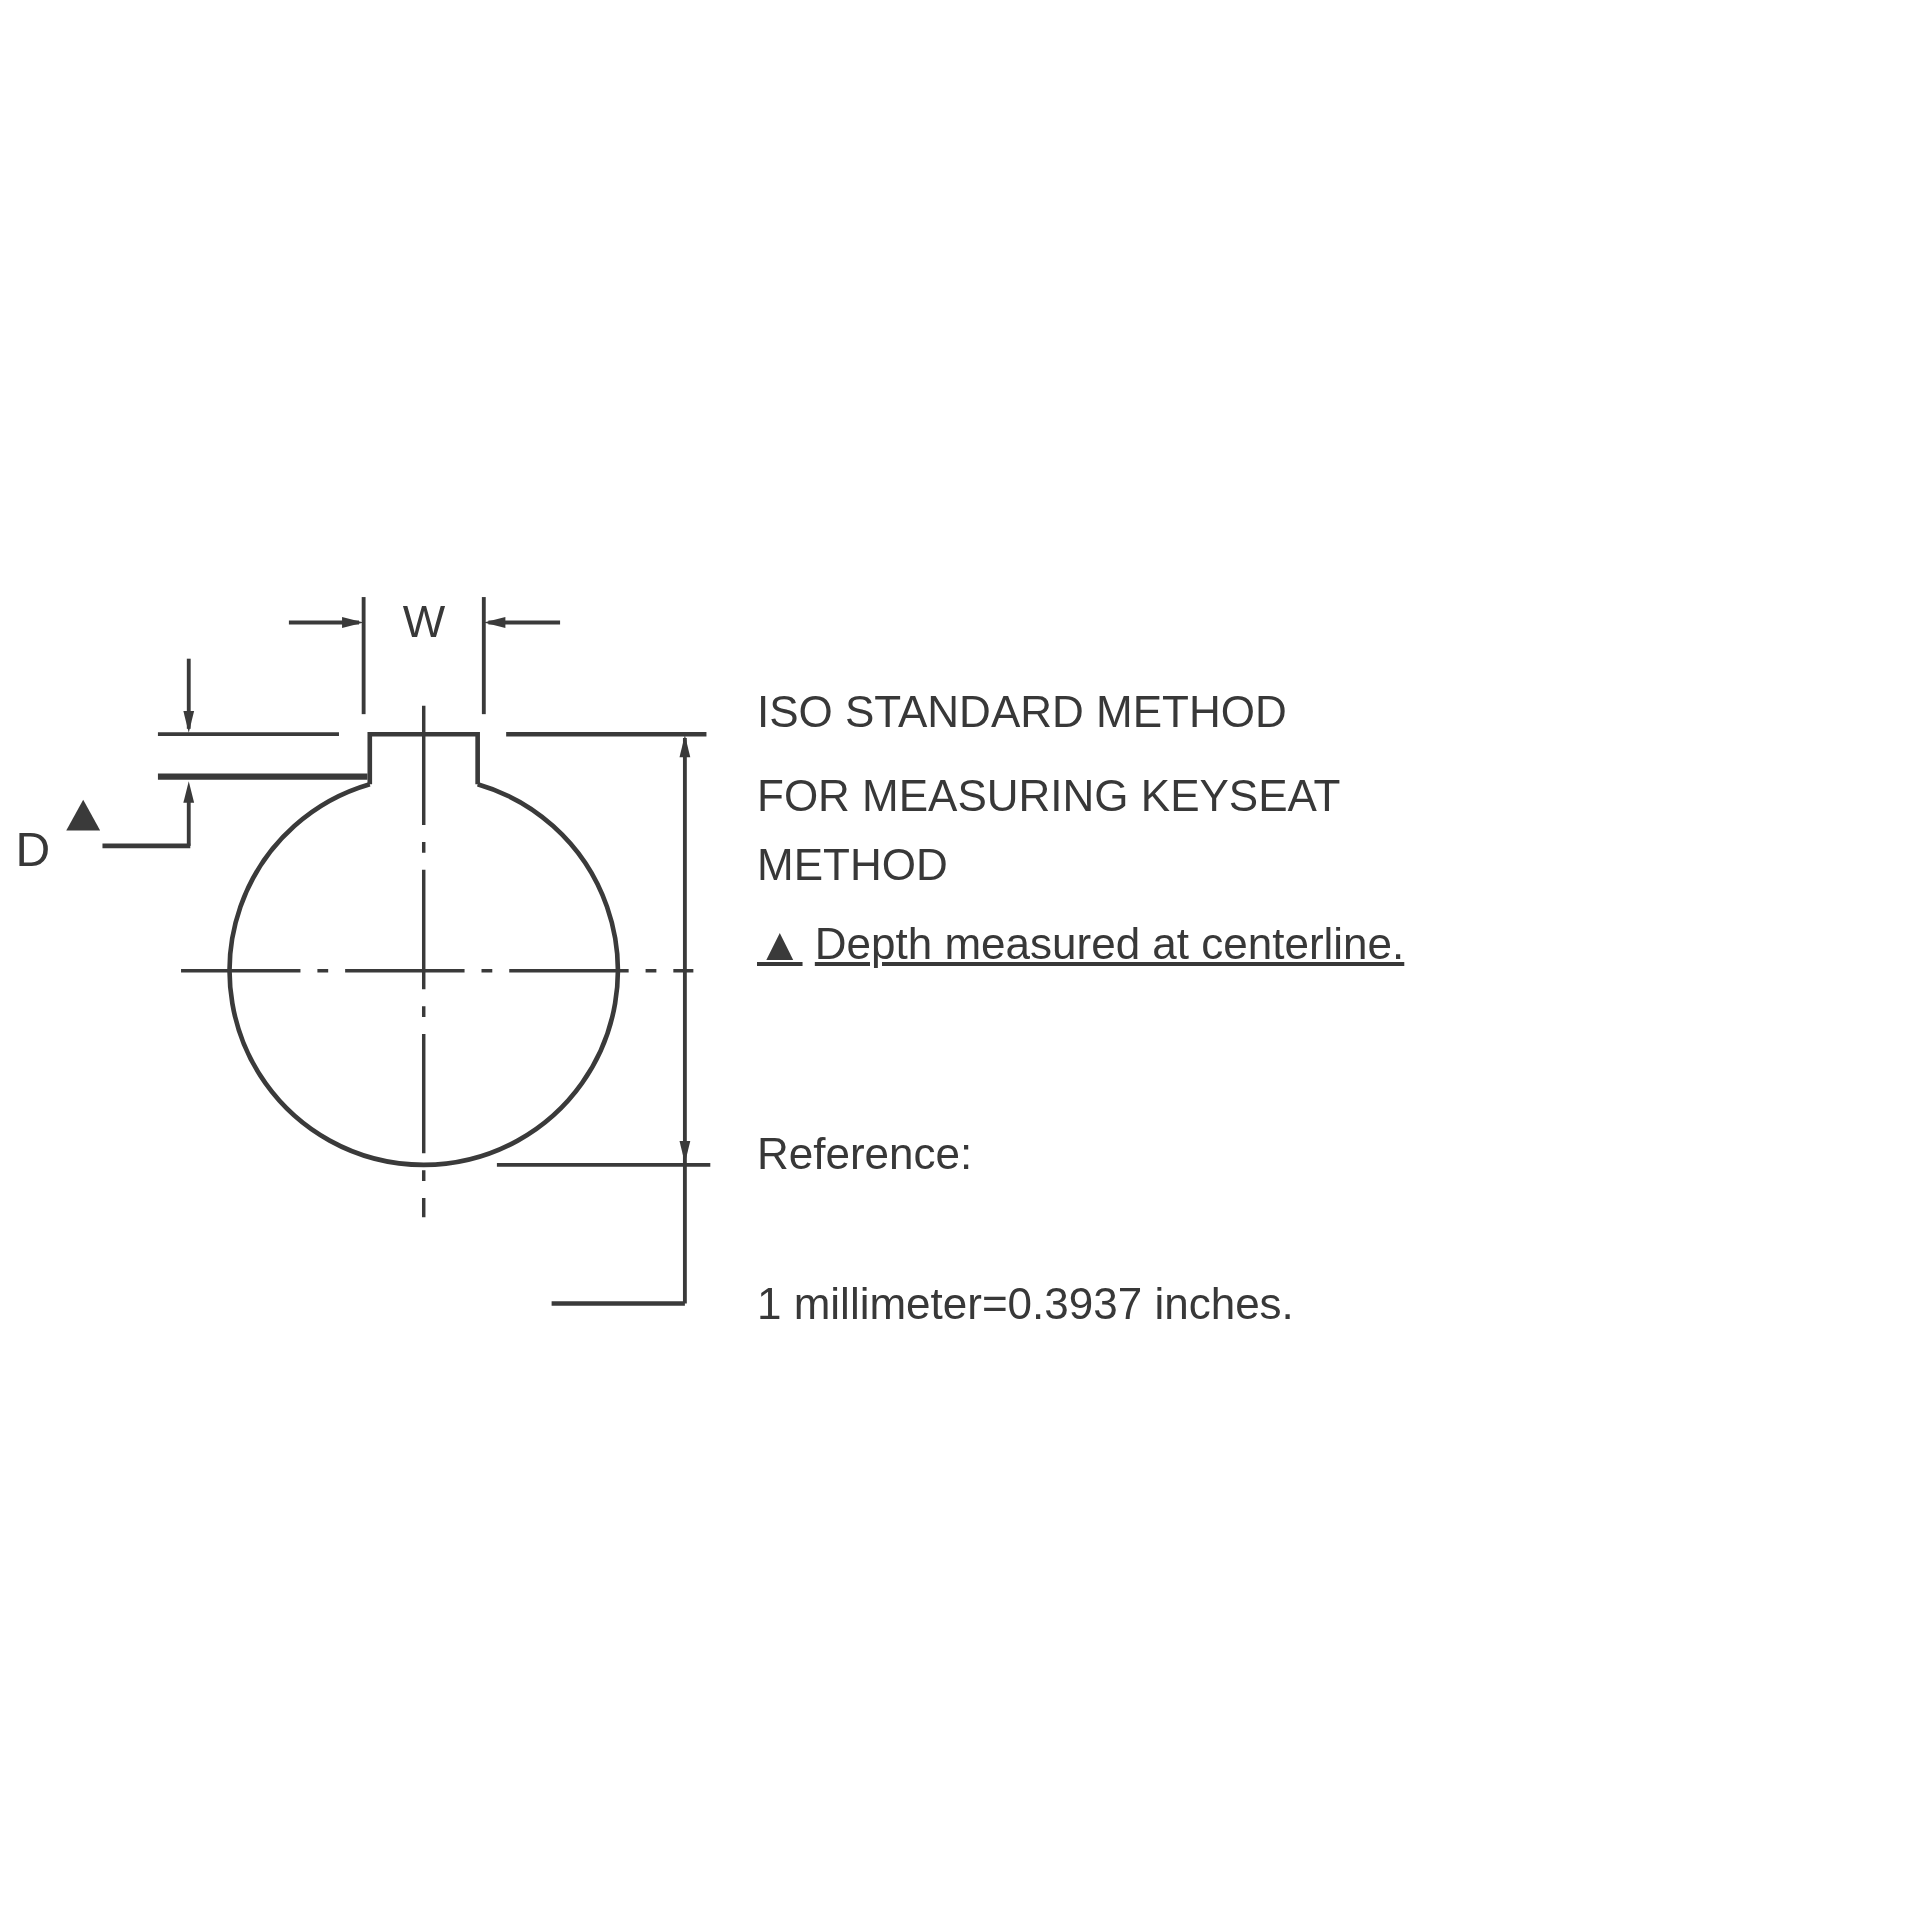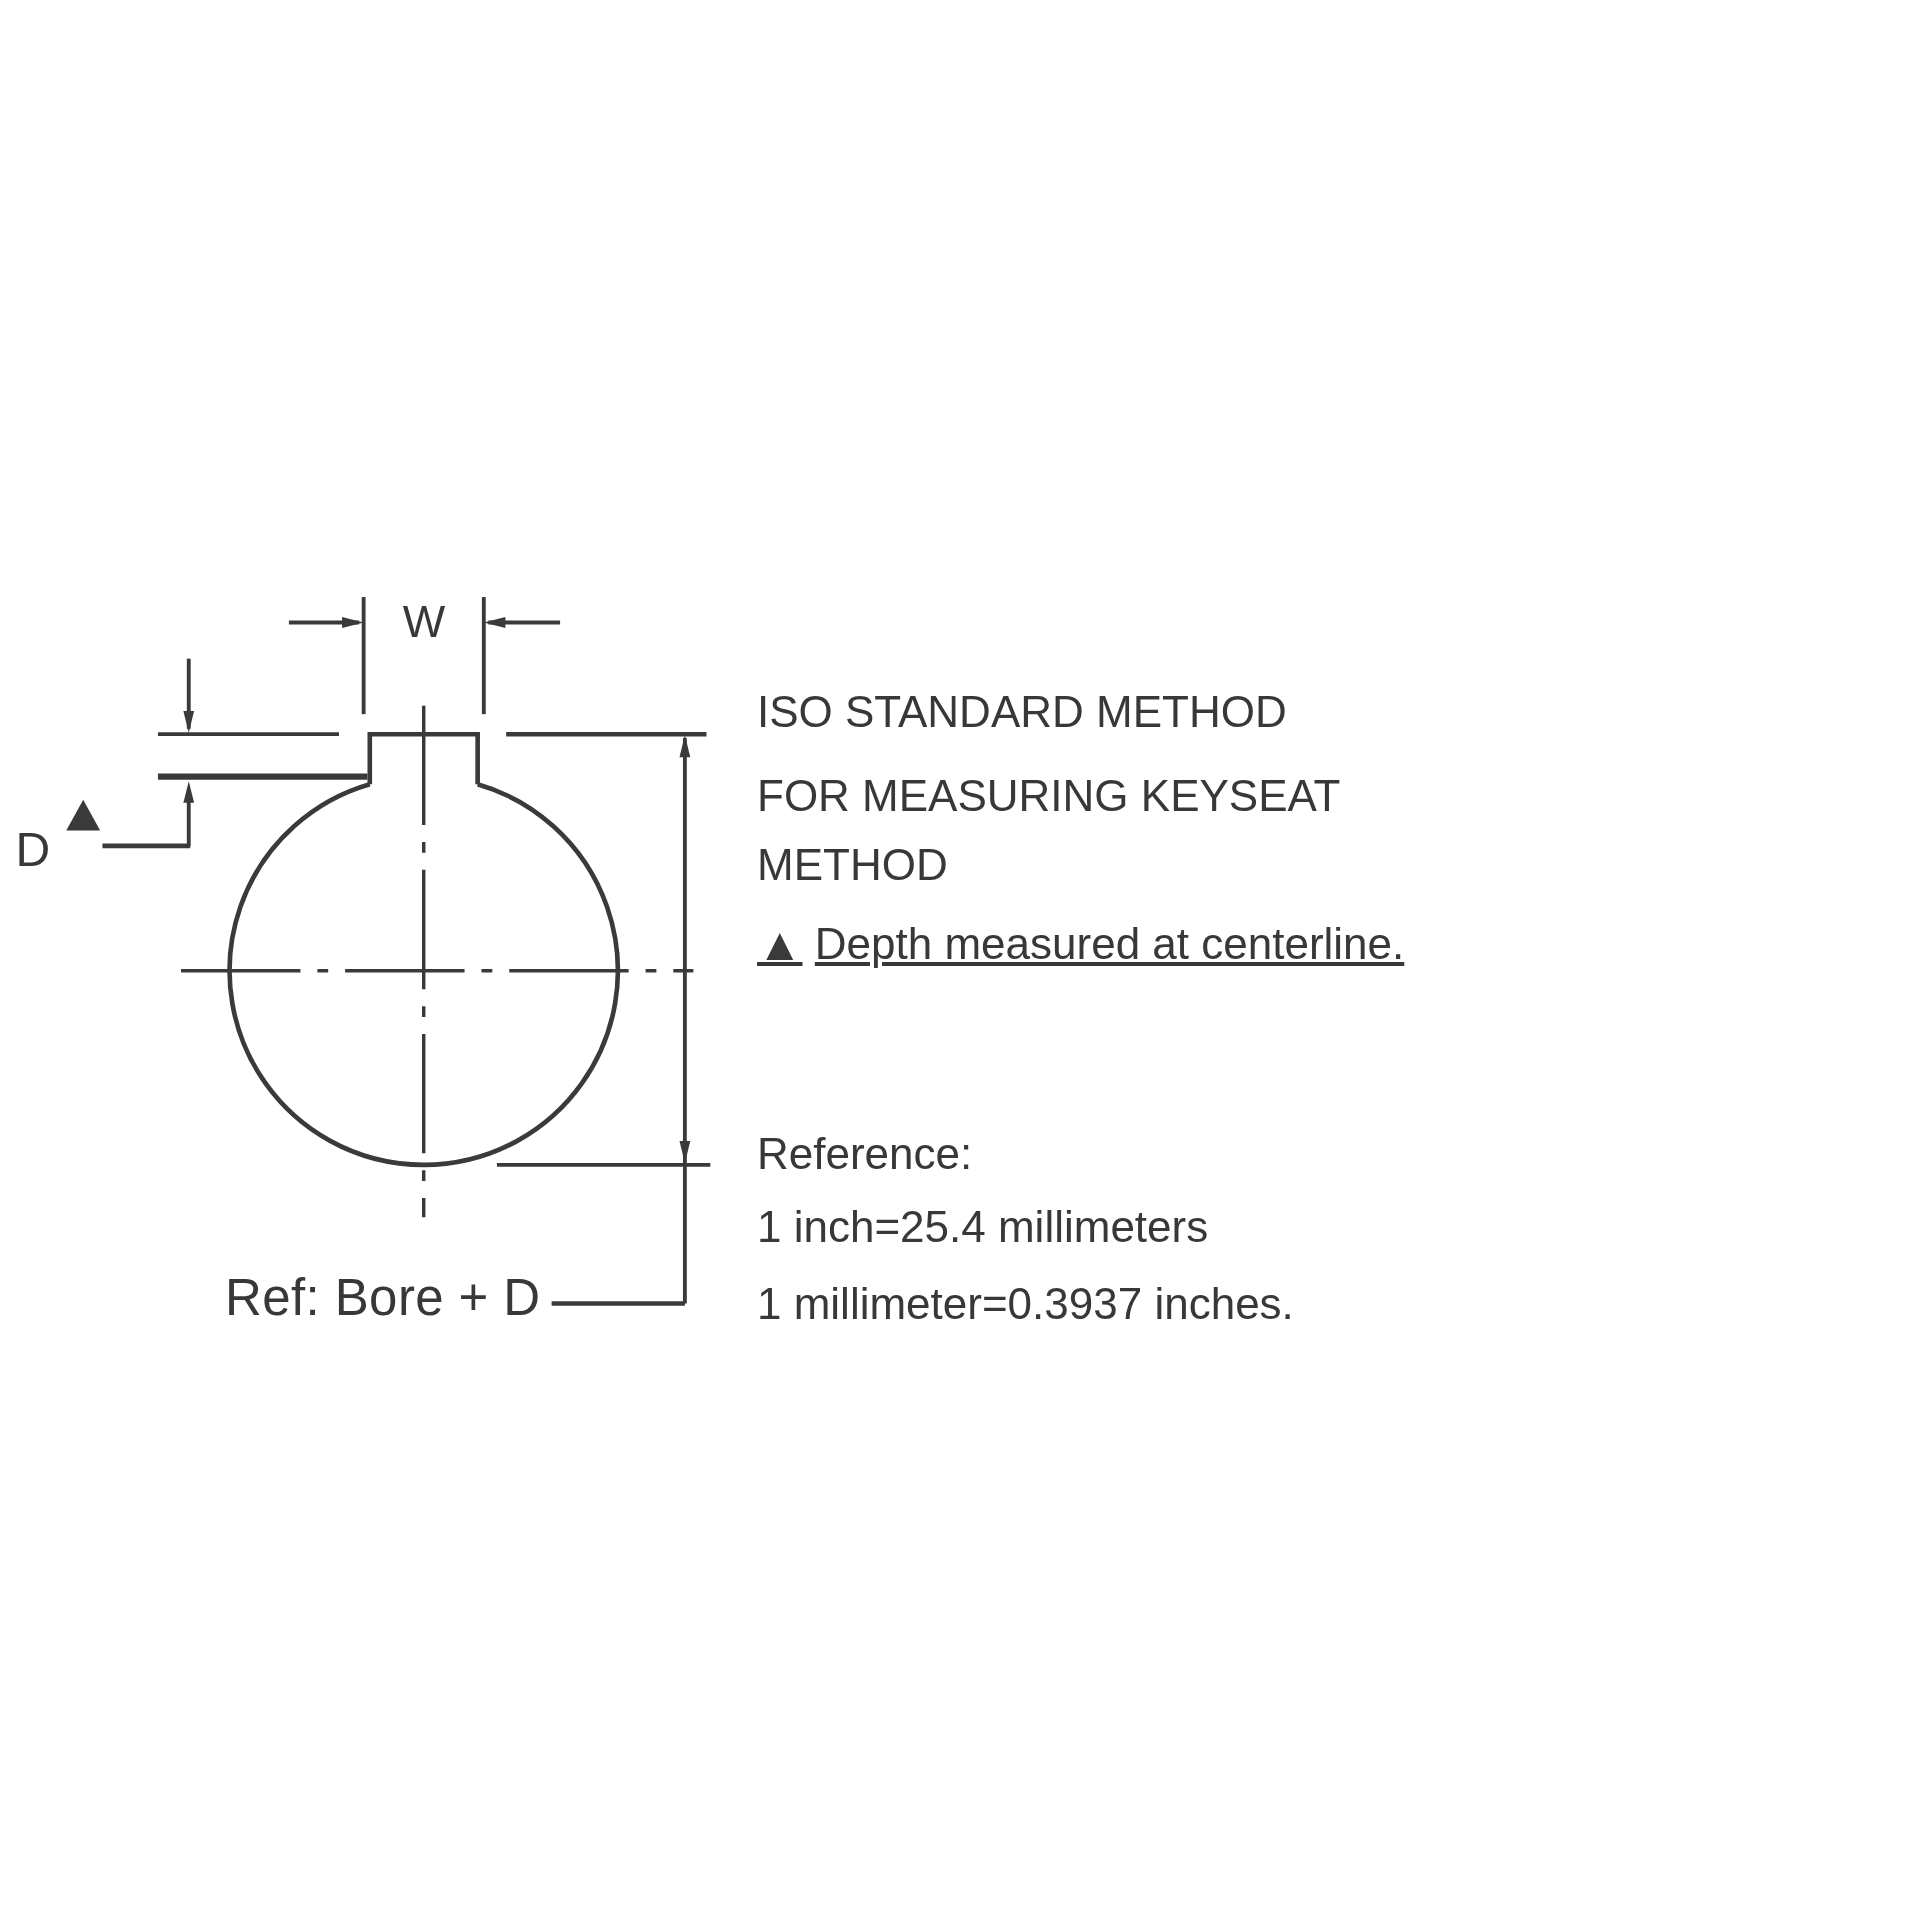--- a/index.html
+++ b/index.html
@@ -91,29 +91,27 @@
       <line x1="645" y1="1512" x2="922" y2="1512"></line>
       <line x1="889" y1="958" x2="889" y2="1692"></line>
       <polygon fill="#3a3a3a" stroke="none" points="889,954 882,983 896,983"></polygon>
       <polygon fill="#3a3a3a" stroke="none" points="889,1510 882,1481 896,1481"></polygon>
       <line stroke-width="6" x1="716" y1="1692" x2="889" y2="1692"></line>
     </g>
   </svg>
 
   <div class="label label-w">W</div>
   <div class="label label-d">D</div>
-  <div class="label label-ref">Ref: Bore + D</div>
 
   <div class="tline t1">ISO STANDARD METHOD</div>
   <div class="tline t2">FOR MEASURING KEYSEAT</div>
   <div class="tline t3">METHOD</div>
 
   <div class="tline t4">
     <span class="tri">▲</span><span>Depth measured at centerline.</span>
   </div>
 
 
   <div class="tline t6">Reference:</div>
-  <div class="tline t7">1 inch=25.4 millimeters</div>
   <div class="tline t8">1 millimeter=0.3937 inches.</div>
 
 </div>
 
 
 </body></html>

